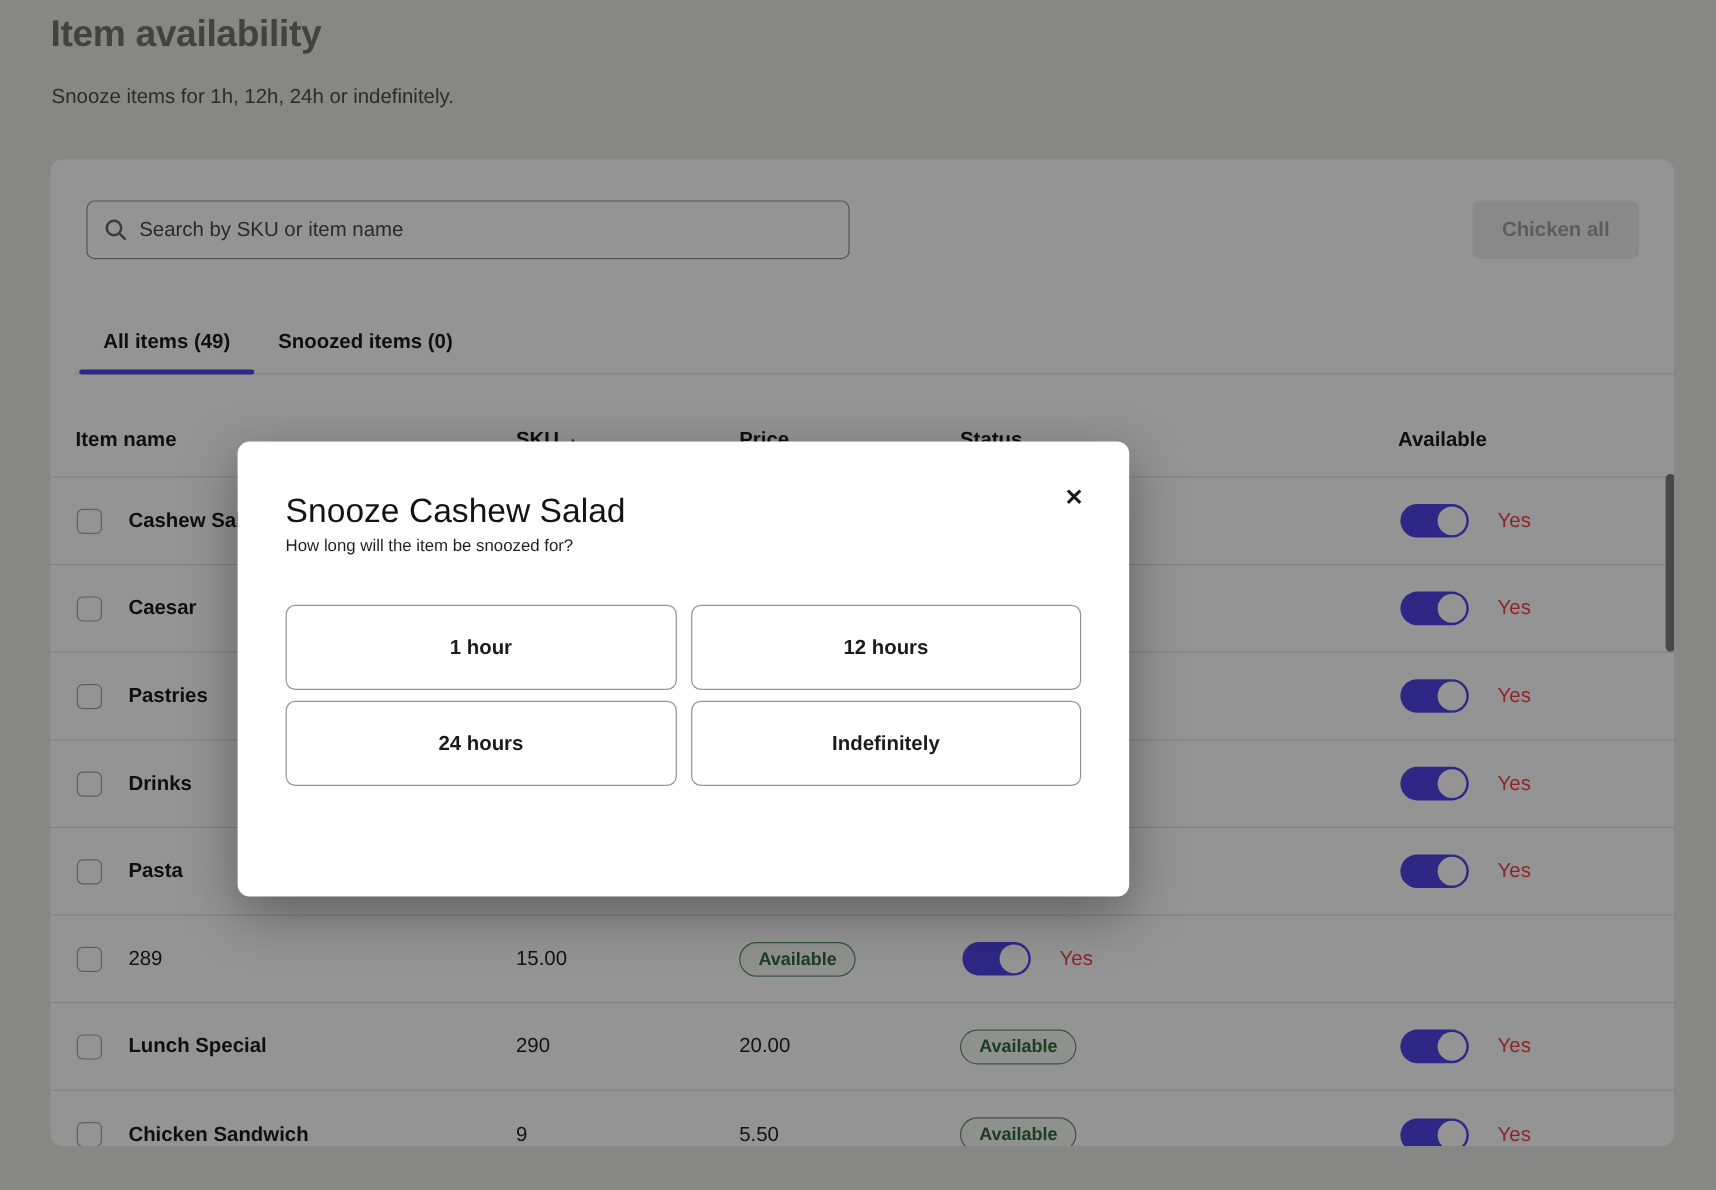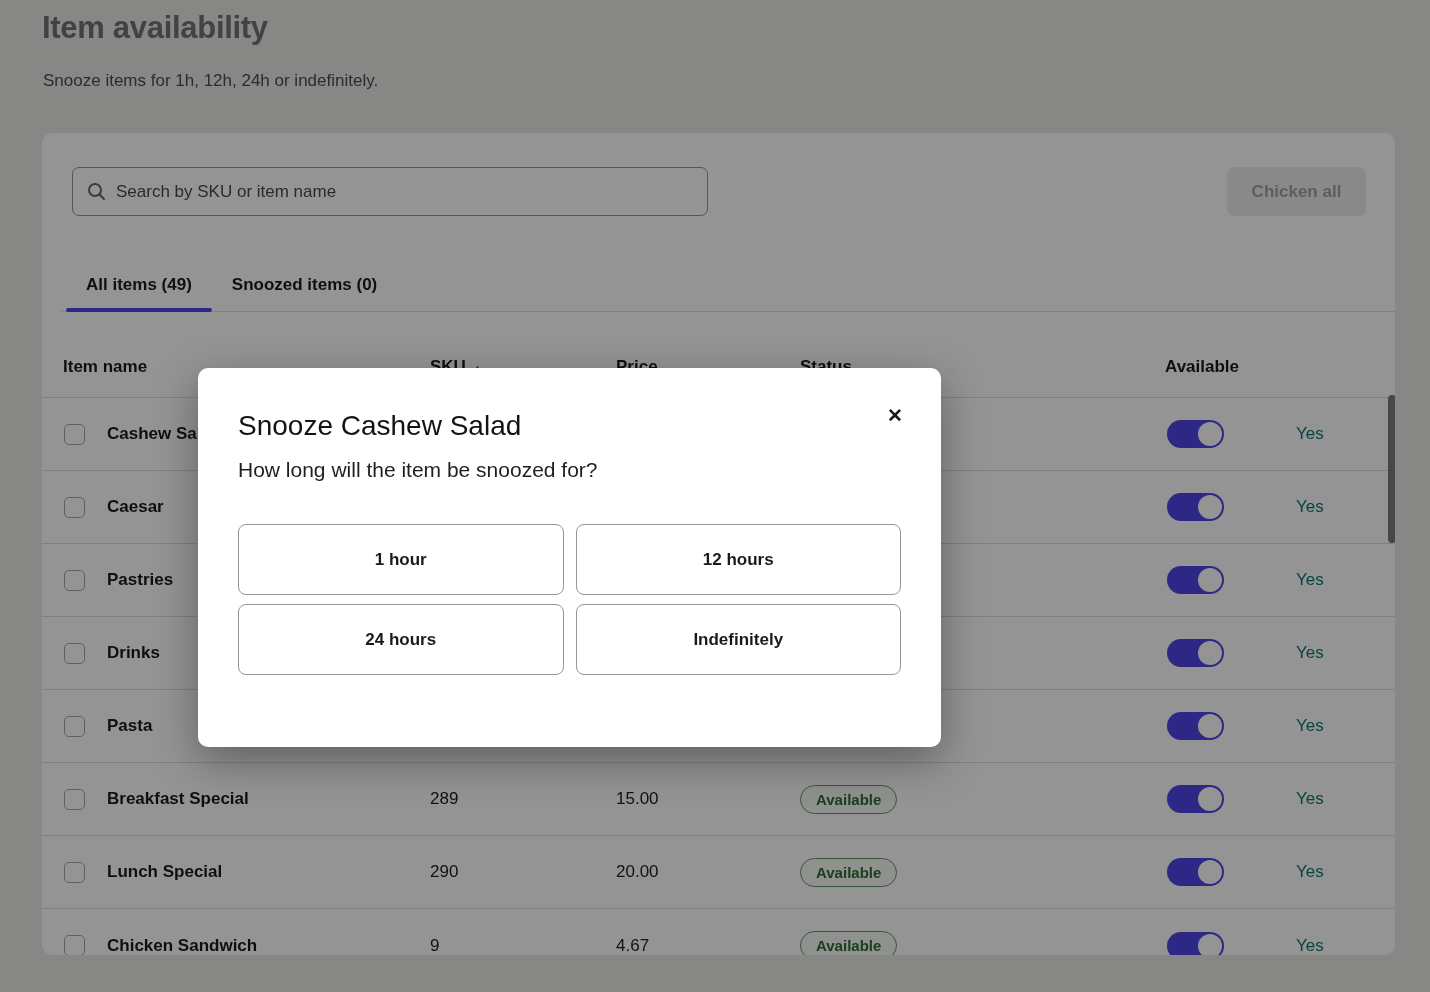--- a/index.html
+++ b/index.html
@@ -103,42 +103,42 @@
   }
   .avail-cell { display:flex; align-items:center; gap:24px; padding-left:2px; }
   .toggle {
     width:57px; height:28px; border-radius:14px;
     background:#4f46e5; position:relative; cursor:pointer; flex:0 0 auto;
   }
   .toggle .knob {
     position:absolute; right:2px; top:2px;
     width:24px; height:24px; border-radius:50%; background:#fff;
   }
-  .yes-label { color:#0f766e;margin-left:48px; }
+  .yes-label { color:#ef4444; }
 
   .scroll-thumb {
     position:absolute; right:-1px; top:262px;
     width:8px; height:148px; border-radius:4px;
     background:#7a7a7a;
   }
 
   
   .overlay {
     position:absolute; inset:0;
     background:rgba(0,0,0,0.42); z-index:50;
   }
   .modal {
     position:absolute; left:198px; top:368px;
     width:743px; height:379px;
     background:#fff; border-radius:10px; z-index:60;
     box-shadow:0 14px 44px rgba(0,0,0,0.35);
     padding:40px;
   }
   .modal-title { font-size:28px; font-weight:400; color:#131317; margin-top:2px; }
-  .modal-question { font-size:21px; color:#1f1f1f; margin-top:16px; }
+  .modal-question { font-size:14px; color:#1f1f1f; margin-top:4px; }
   .modal-close {
     position:absolute; top:38px; right:38px;
     background:none; border:none; cursor:pointer;
     font-size:19px; font-weight:700; color:#1a1a1a;
     line-height:1; font-family:"Liberation Sans", sans-serif;
   }
   .duration-grid {
     margin-top:42px;
     display:grid; grid-template-columns:1fr 1fr; gap:9px 12px;
   }
@@ -253,21 +253,20 @@
       <span class="avail-cell">
           <span class="toggle">
             <span class="knob"></span>
           </span>
           <span class="yes-label">Yes</span>
         </span>
     </div>
 
     <div class="trow">
       <span class="checkbox"></span>
-      <span class="cell-name">Breakfast Special</span>
       <span class="cell-num">289</span>
       <span class="cell-num">15.00</span>
       <span><span class="badge">Available</span></span>
       <span class="avail-cell">
           <span class="toggle">
             <span class="knob"></span>
           </span>
           <span class="yes-label">Yes</span>
         </span>
     </div>
@@ -283,21 +282,21 @@
             <span class="knob"></span>
           </span>
           <span class="yes-label">Yes</span>
         </span>
     </div>
 
     <div class="trow">
       <span class="checkbox"></span>
       <span class="cell-name">Chicken Sandwich</span>
       <span class="cell-num">9</span>
-      <span class="cell-num">4.67</span>
+      <span class="cell-num">5.50</span>
       <span><span class="badge">Available</span></span>
       <span class="avail-cell">
           <span class="toggle">
             <span class="knob"></span>
           </span>
           <span class="yes-label">Yes</span>
         </span>
     </div>
 
   </div>

